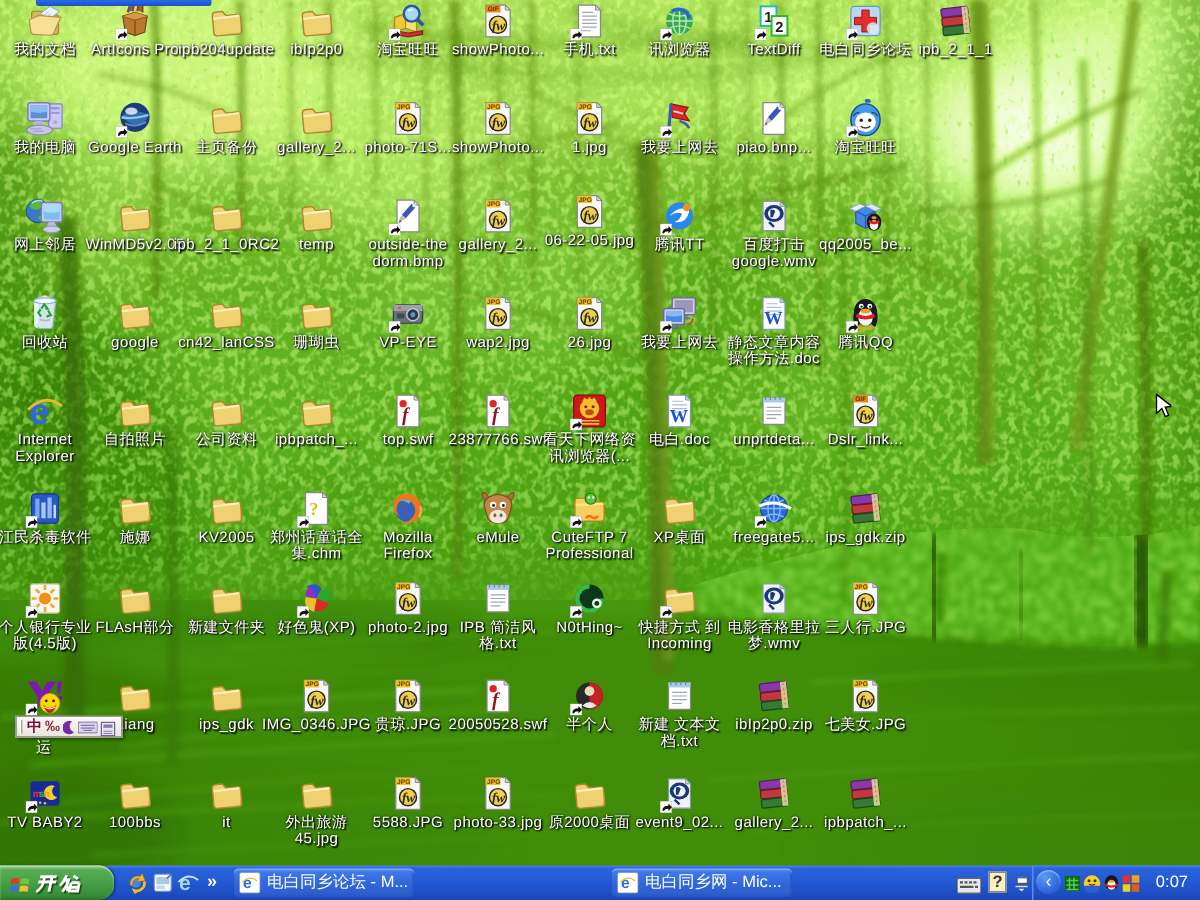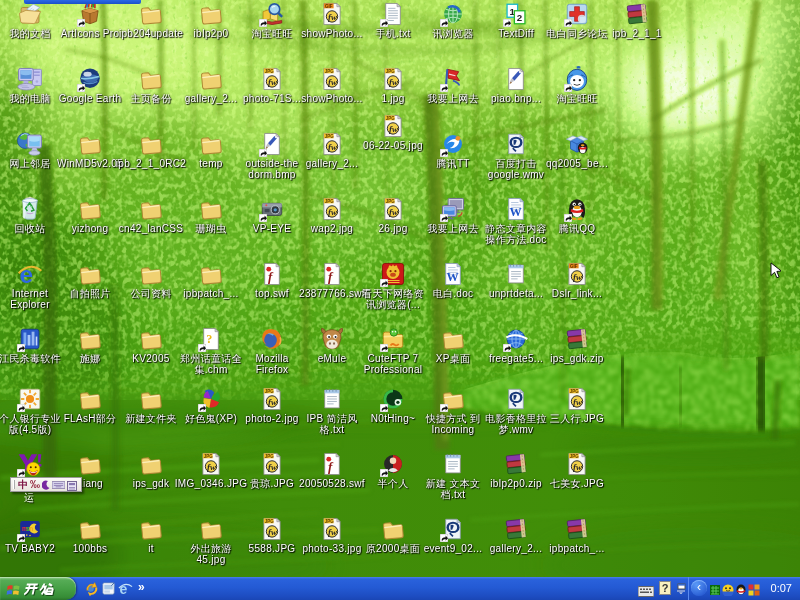--- a/index.html
+++ b/index.html
@@ -791,21 +791,21 @@
     <div class="t">outside-the<br>dorm.bmp</div>
   </div>
 <div class="ic" style="left:294px;top:131px">
     <div class="gw">
       <svg class="g" viewBox="0 0 32 32">
         <use href="#fwjpg"></use>
       </svg>
     </div>
     <div class="t">gallery_2...</div>
   </div>
-<div class="ic" style="left:355px;top:113px">
+<div class="ic" style="left:355px;top:128px">
     <div class="gw">
       <svg class="g" viewBox="0 0 32 32">
         <use href="#fwjpg"></use>
       </svg>
     </div>
     <div class="t">06-22-05.jpg</div>
   </div>
 <div class="ic" style="left:415px;top:131px">
     <div class="gw">
       <svg class="g" viewBox="0 0 32 32">
@@ -840,21 +840,21 @@
       </svg>
     </div>
     <div class="t">回收站</div>
   </div>
 <div class="ic" style="left:52px;top:196px">
     <div class="gw">
       <svg class="g" viewBox="0 0 32 32">
         <use href="#folder"></use>
       </svg>
     </div>
-    <div class="t">yizhong</div>
+    <div class="t">google</div>
   </div>
 <div class="ic" style="left:113px;top:196px">
     <div class="gw">
       <svg class="g" viewBox="0 0 32 32">
         <use href="#folder"></use>
       </svg>
     </div>
     <div class="t">cn42_lanCSS</div>
   </div>
 <div class="ic" style="left:173px;top:196px">
@@ -1411,20 +1411,26 @@
         <rect x="7" y="8" width="18" height="10" fill="#a8c8e8"></rect>
         <rect x="7" y="20" width="12" height="5" fill="#c8d8ec"></rect>
         <path d="M20 4 l8 0 0 8" fill="#d8e8f8" stroke="#6888b0" stroke-width="1"></path>
         <path d="M22 10 l6-6" stroke="#4868a0" stroke-width="2"></path>
       </svg></div>
 <div class="ql" style="left:118px"><svg viewBox="0 0 32 32">
         <text x="3" y="27" font-size="30" font-weight="bold" fill="#a8d4f4" font-family="Liberation Sans,sans-serif">e</text>
         <path d="M2 15 Q16 1 30 12" stroke="#c8e4f8" stroke-width="2.5" fill="none"></path>
       </svg></div>
 <div id="chev">»</div>
+<div class="task" style="left:156px"><span class="ti"><svg viewBox="0 0 32 32">
+          <use href="#ie"></use>
+        </svg></span>电白同乡论坛 - M...</div>
+<div class="task" style="left:408px"><span class="ti"><svg viewBox="0 0 32 32">
+          <use href="#ie"></use>
+        </svg></span>电白同乡网 - Mic...</div>
 <div id="ime1"><svg viewBox="0 0 16 10">
         <rect x="0" y="0" width="16" height="10" rx="1" fill="#e8e8e8" stroke="#666" stroke-width="1"></rect>
         <g fill="#555">
           <rect x="2" y="2" width="2" height="1.5"></rect>
           <rect x="5" y="2" width="2" height="1.5"></rect>
           <rect x="8" y="2" width="2" height="1.5"></rect>
           <rect x="11" y="2" width="2" height="1.5"></rect>
           <rect x="2" y="5" width="9" height="1.5"></rect>
           <rect x="12" y="5" width="2" height="1.5"></rect>
         </g>

